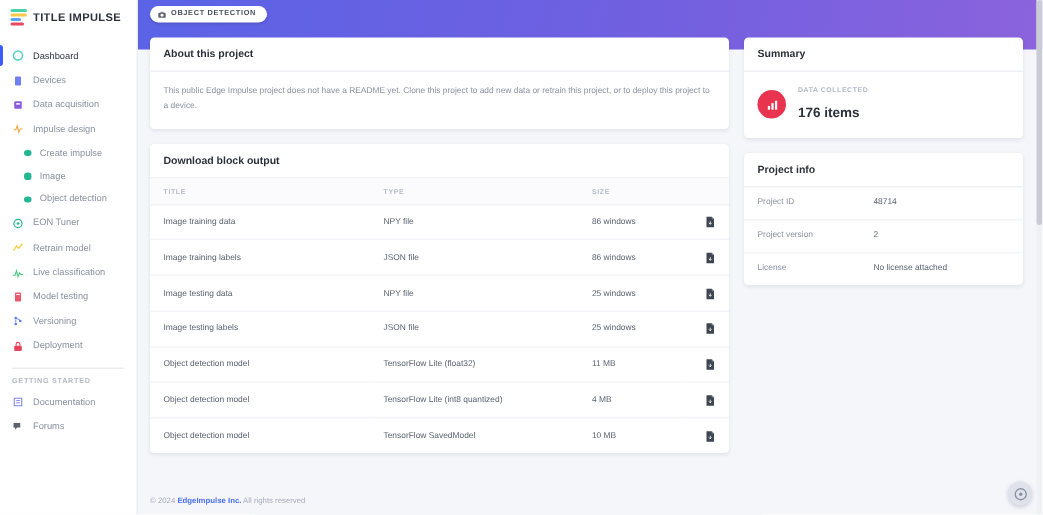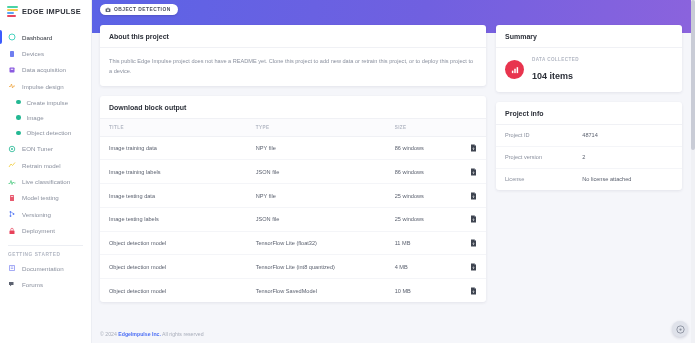--- a/index.html
+++ b/index.html
@@ -187,21 +187,21 @@
 
   <aside class="sidebar">
 
     <div class="brand">
       <span class="brand-mark">
         <i class="bm1"></i>
           <i class="bm2"></i>
           <i class="bm3"></i>
           <i class="bm4"></i>
       </span>
-      <span class="brand-text">EDGE IMPULSE</span>
+      <span class="brand-text">TITLE IMPULSE</span>
     </div>
 
     <nav class="nav">
 
       <div class="nav-item active">
         <svg class="nav-ic" viewBox="0 0 16 16">
           <circle cx="8" cy="8" r="6" fill="none" stroke="#4ad3c0" stroke-width="2"></circle>
         </svg>
         <span>Dashboard</span>
       </div>
@@ -444,21 +444,21 @@
           <div class="summary-row">
             <span class="sum-circle">
               <svg width="10" height="10" viewBox="0 0 16 16">
                 <rect x="3" y="9" width="2.4" height="4" fill="#ffffff"></rect>
                 <rect x="6.8" y="6" width="2.4" height="7" fill="#ffffff"></rect>
                 <rect x="10.6" y="3.5" width="2.4" height="9.5" fill="#ffffff"></rect>
               </svg>
             </span>
             <span>
               <span class="sum-label" style="display:block">DATA COLLECTED</span>
-              <span class="sum-value">104 items</span>
+              <span class="sum-value">176 items</span>
             </span>
           </div>
         </div>
 
         <div class="card">
           <div class="card-head">Project info</div>
           <div class="info-row">
             <span class="info-k">Project ID</span>
             <span class="info-v">48714</span>
           </div>

